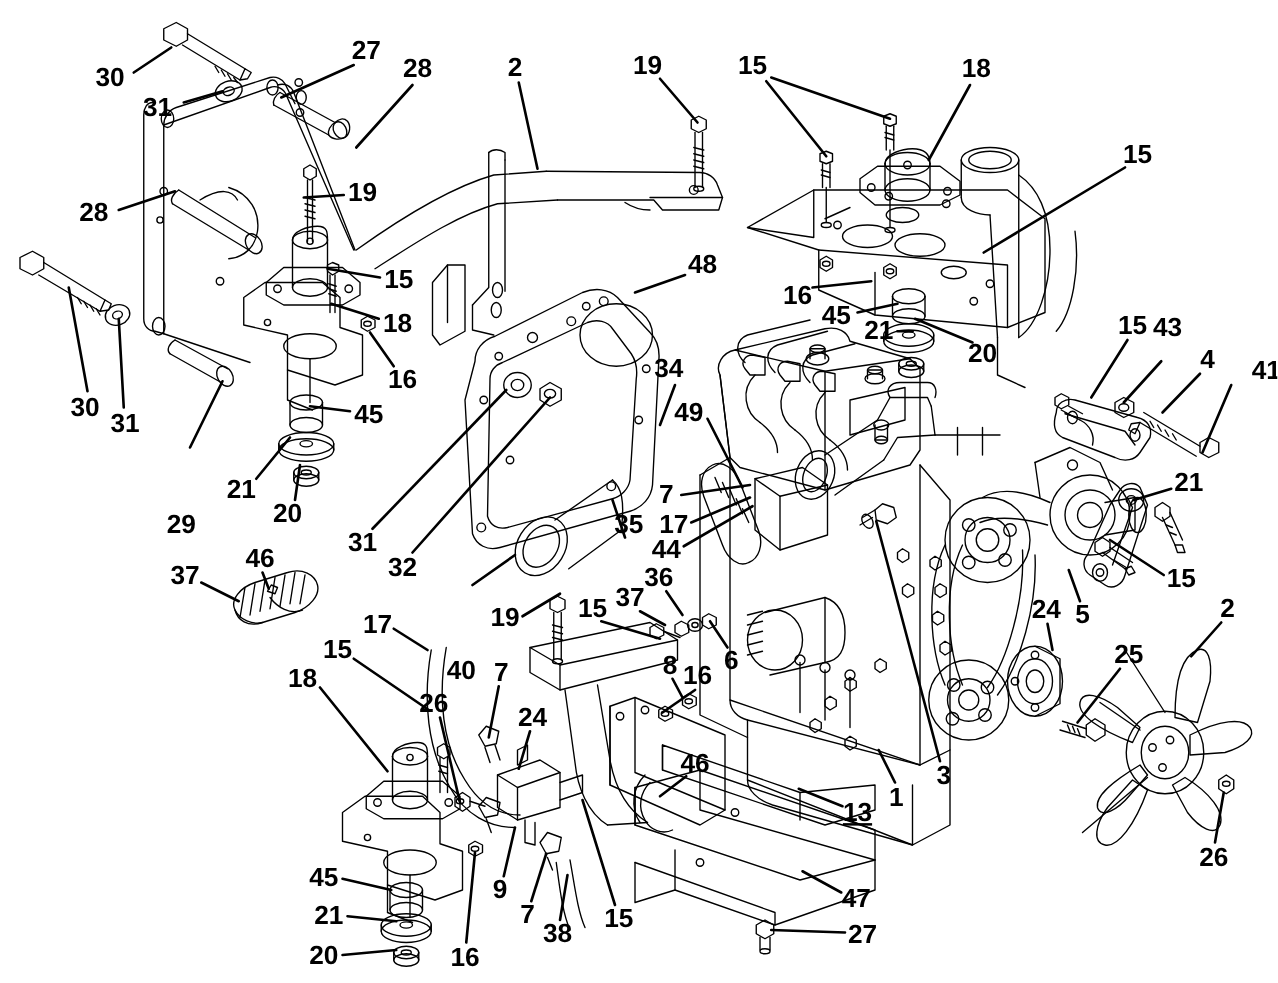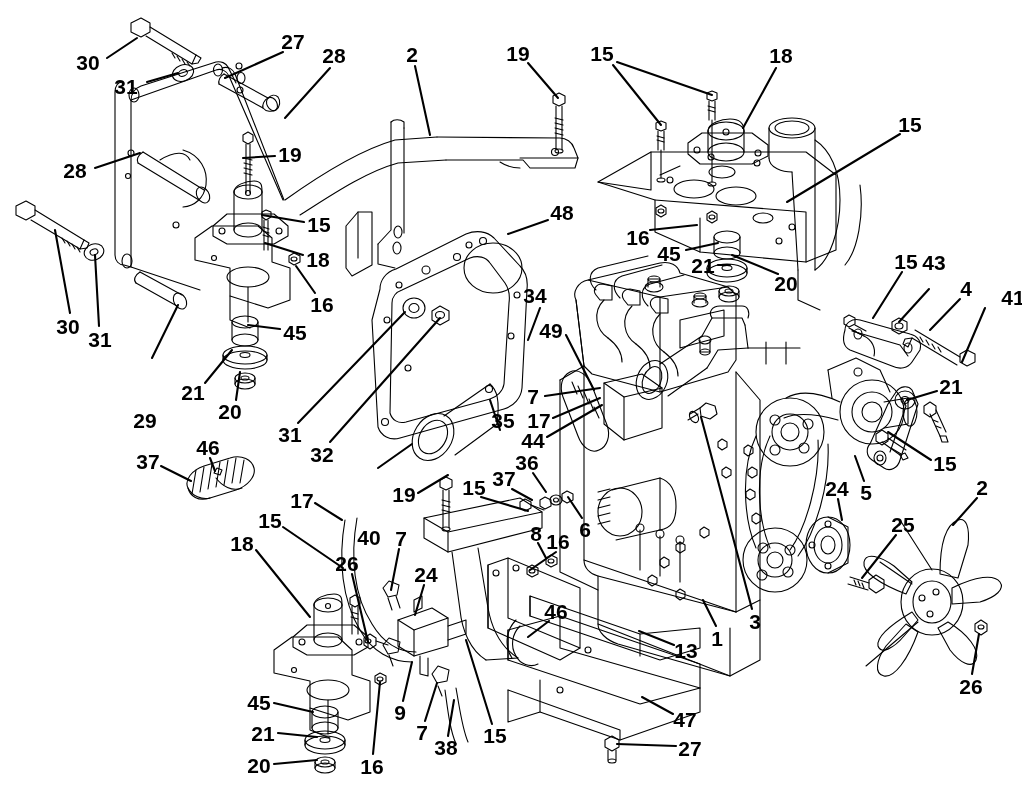--- a/index.html
+++ b/index.html
@@ -754,21 +754,21 @@
       <div class="callout" style="left: 369px; top: 500px; margin-top: 37px;">40</div>
       <div class="callout" style="left: 527px; top: 462px;">36</div>
       <div class="callout" style="left: 504px; top: 478px;">37</div>
       <div class="callout" style="left: 474px; top: 487px;">15</div>
       <div class="callout" style="left: 404px; top: 494px;">19</div>
       <div class="callout" style="left: 585px; top: 529px;">6</div>
       <div class="callout" style="left: 536px; top: 533px;">8</div>
       <div class="callout" style="left: 558px; top: 541px;">16</div>
       <div class="callout" style="left: 755px; top: 621px;">3</div>
       <div class="callout" style="left: 717px; top: 638px;">1</div>
-      <div class="callout" style="left: 686px; top: 650px;">13</div>
+      <div class="callout" style="left: 686px; top: 650px; text-decoration: underline;">13</div>
       <div class="callout" style="left: 685px; top: 719px;">47</div>
       <div class="callout" style="left: 690px; top: 748px;">27</div>
       <div class="callout" style="left: 208px; top: 447px;">46</div>
       <div class="callout" style="left: 148px; top: 461px;">37</div>
       <div class="callout" style="left: 302px; top: 500px;">17</div>
       <div class="callout" style="left: 270px; top: 520px;">15</div>
       <div class="callout" style="left: 242px; top: 543px;">18</div>
       <div class="callout" style="left: 347px; top: 563px;">26</div>
       <div class="callout" style="left: 401px; top: 538px;">7</div>
       <div class="callout" style="left: 426px; top: 574px;">24</div>

